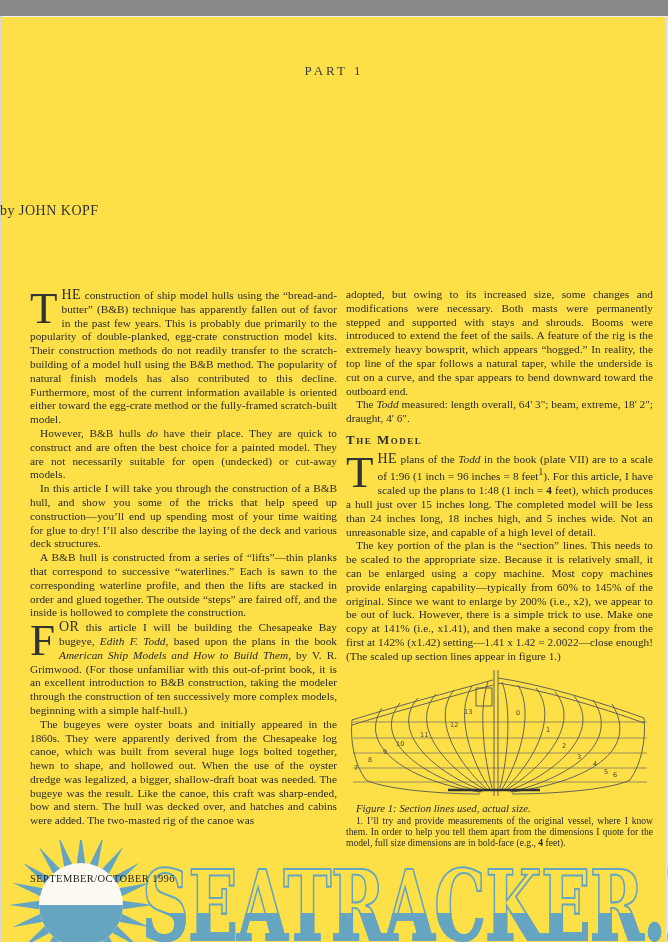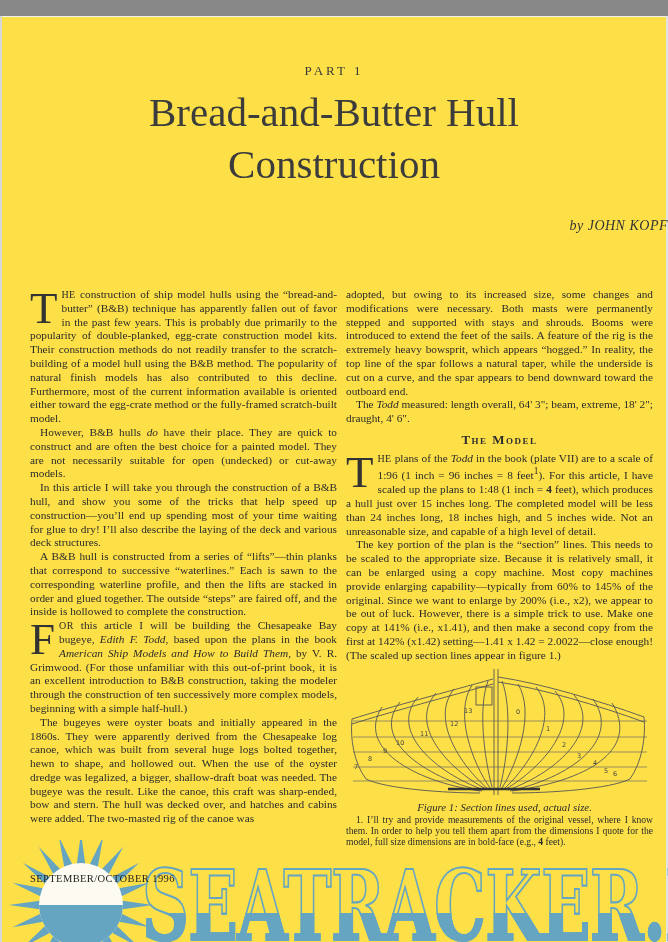--- a/index.html
+++ b/index.html
@@ -6,39 +6,39 @@
   .page{
     position:relative;width:668px;height:942px;margin:16px auto;
     background:#fde047;overflow:hidden;
     font-family:"Liberation Serif","DejaVu Serif",serif;color:#2b2b2b;
     box-shadow:inset 2px 0 0 #d6d6d6, inset -2px 0 0 #e2e2e2, inset 0 -2px 0 #dadada, inset 0 1px 0 #efefef;
   }
   .kicker{position:absolute;top:47px;left:0;width:100%;text-align:center;
     font-size:13px;letter-spacing:3px;color:#3a3a3a;}
   .title{position:absolute;top:70px;left:0;width:100%;text-align:center;
     font-size:41px;line-height:52px;color:#3c3c3c;font-weight:400;}
-  .byline{position:absolute;top:202px;left:0;width:100%;text-align:right;
-    font-size:14px;letter-spacing:.5px;color:#333;font-style:italic;}
+  .byline{position:absolute;top:187px;left:0;width:100%;text-align:left;
+    font-size:14px;letter-spacing:.5px;color:#333;}
 
   .col{position:absolute;top:272px;width:307px;text-align:justify;
     font-size:11.3px;line-height:13.8px;}
   .col-left{left:30px;}
   .col-right{left:346px;}
   .col p{margin:0;text-indent:10px;}
   .col p.flush{text-indent:0;}
   .dc{float:left;font-size:45px;line-height:37px;padding:2px 4px 0 0;color:#333;}
-  .lead{font-size:10px;letter-spacing:.4px;}
-  .sec{margin:7px 0 5px;text-align:center;font-size:13px;font-variant:small-caps;
+  .lead{font-size:14px;letter-spacing:.4px;}
+  .sec{margin:7px 0 5px;font-size:13px;font-variant:small-caps;
     font-weight:600;letter-spacing:1.5px;text-indent:0;color:#2f2f2f;}
   i{font-style:italic;}
 
   .fig{margin:5px 0 2px;}
   .fig svg{display:block;margin:0 auto;}
   .caption{font-style:italic;font-size:10.8px;line-height:13px;margin:2px 0 7px;
-    text-indent:0;text-align:center;}
+    text-indent:0;text-align:left;}
   .footnote{font-size:9.6px;line-height:11px;text-indent:0;}
 
   .footer-issue{position:absolute;left:30px;top:857px;font-size:10.5px;
     letter-spacing:.4px;z-index:7;color:#1e1e1e;}
   .pageno{position:absolute;left:627px;top:953px;font-size:10.5px;z-index:7;color:#222;text-align:center;}
 
   .watermark{position:absolute;left:0;top:0;width:668px;height:942px;
     z-index:5;pointer-events:none;opacity:.95;}
   .sun{position:absolute;left:-14px;top:824px;}
   .wm-text{position:absolute;left:142px;top:842px;
@@ -52,24 +52,20 @@
   .hull .wl{stroke:#6a6a6a;stroke-width:.7;}
   .hull .thick{stroke:#333;stroke-width:2.6;}
   .hull text{font-family:"DejaVu Sans",sans-serif;font-size:6.5px;fill:#444;stroke:none;}
 </style>
 </head>
 <body>
 
 <div class="page">
 
   <div class="kicker">PART 1</div>
-  <div class="title">
-    <span>Bread-and-Butter Hull</span><br>
-    <span>Construction</span>
-  </div>
   <div class="byline">by JOHN KOPF</div>
 
   <div class="col col-left">
     <p class="flush"><span class="dc">T</span><span class="lead">HE</span><span> construction of ship model hulls using the “bread-and-butter” (B&amp;B) technique has apparently fallen out of favor in the past few years. This is probably due primarily to the popularity of double-planked, egg-crate construction model kits. Their construction methods do not readily transfer to the scratch-building of a model hull using the B&amp;B method. The popularity of natural finish models has also contributed to this decline. Furthermore, most of the current information available is oriented either toward the egg-crate method or the fully-framed scratch-built model.</span></p>
     <p>However, B&amp;B hulls <i>do</i> have their place. They are quick to construct and are often the best choice for a painted model. They are not necessarily suitable for open (undecked) or cut-away models.</p>
     <p>In this article I will take you through the construction of a B&amp;B hull, and show you some of the tricks that help speed up construction—you’ll end up spending most of your time waiting for glue to dry! I’ll also describe the laying of the deck and various deck structures.</p>
     <p>A B&amp;B hull is constructed from a series of “lifts”—thin planks that correspond to successive “waterlines.” Each is sawn to the corresponding waterline profile, and then the lifts are stacked in order and glued together. The outside “steps” are faired off, and the inside is hollowed to complete the construction.</p>
     <p class="flush"><span class="dc">F</span><span class="lead">OR</span><span> this article I will be building the Chesapeake Bay bugeye, <i>Edith F. Todd</i>, based upon the plans in the book <i>American Ship Models and How to Build Them</i>, by V. R. Grimwood. (For those unfamiliar with this out-of-print book, it is an excellent introduction to B&amp;B construction, taking the modeler through the construction of ten successively more complex models, beginning with a simple half-hull.)</span></p>
     <p>The bugeyes were oyster boats and initially appeared in the 1860s. They were apparently derived from the Chesapeake log canoe, which was built from several huge logs bolted together, hewn to shape, and hollowed out. When the use of the oyster dredge was legalized, a bigger, shallow-draft boat was needed. The bugeye was the result. Like the canoe, this craft was sharp-ended, bow and stern. The hull was decked over, and hatches and cabins were added. The two-masted rig of the canoe was</p>
   </div>

